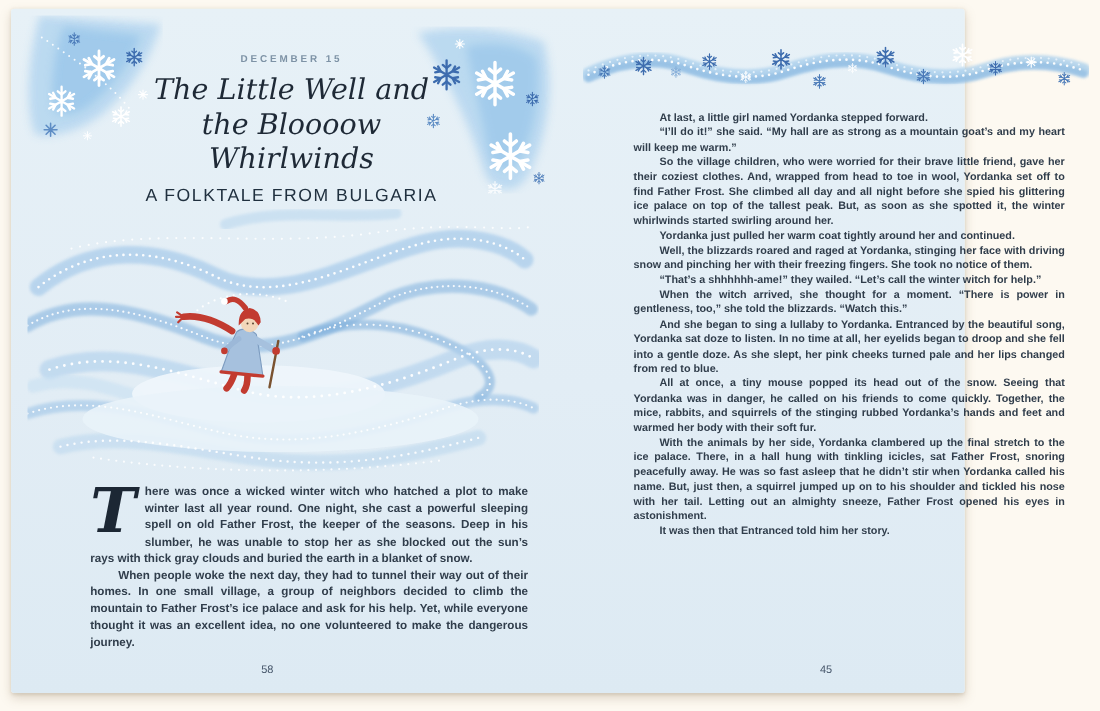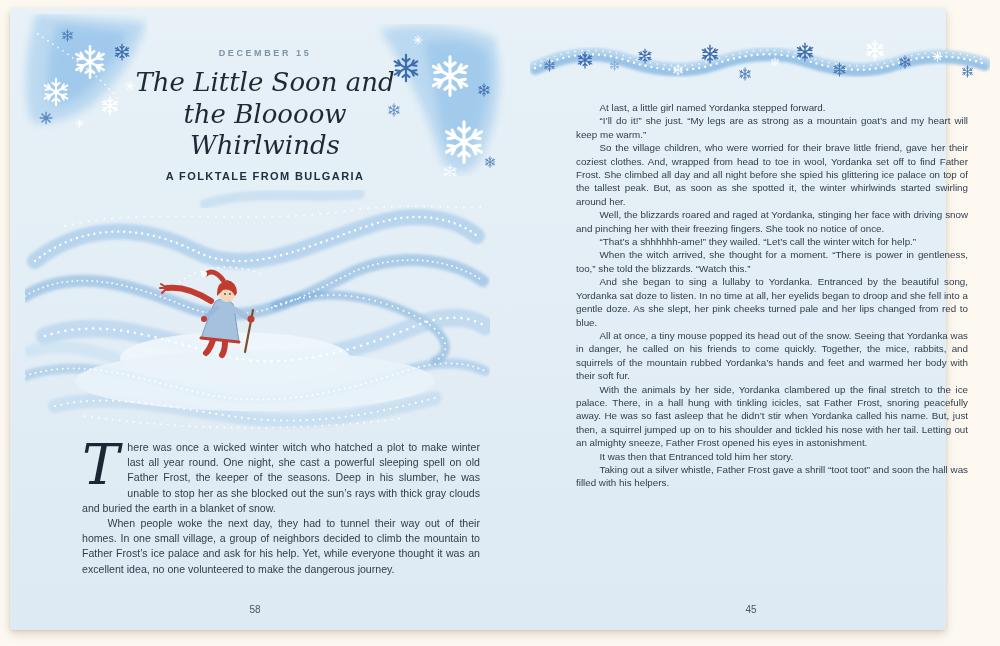--- a/index.html
+++ b/index.html
@@ -3,45 +3,45 @@
 <meta charset="utf-8">
 <style>
   html,body { margin:0; padding:0; }
   body {
     width:1000px; height:646px; overflow:hidden;
     background:#fdf9f1;
     font-family:"Liberation Sans", sans-serif;
     position:relative;
   }
   .spread {
-    position:absolute; left:10px; top:8px; width:936px; height:622px;
+    position:absolute; left:10px; top:8px; width:867px; height:622px;
     background:linear-gradient(180deg,#e7f1f7 0%,#e2edf5 55%,#ddeaf3 100%);
     border-radius:3px;
     box-shadow:0 4px 10px rgba(140,120,90,.28), 0 1px 3px rgba(140,120,90,.18);
   }
   .abs { position:absolute; }
 
   
   .header { left:105px; top:40px; width:300px; text-align:center; }
   .kicker {
     font-size:9px; letter-spacing:2.6px; color:#7e93a6; font-weight:bold;
   }
   .title {
     margin-top:9px;
     font-family:"DejaVu Serif", serif; font-style:italic;
     font-size:26px; line-height:1.22; color:#1e2936;
   }
   .subtitle {
-    margin-top:8px; font-size:11px; font-weight:bold;
+    margin-top:8px; font-size:16px; font-weight:normal;
     letter-spacing:1.4px; color:#20303f;
   }
 
   
   .bodytext { color:#303d4b; text-align:justify; }
-  .bodytext p { margin:0; text-indent:2.4em; }
+  .bodytext p { margin:0; text-indent:2.4em;font-weight:bold; }
   .left-body { left:72px; top:432px; width:398px; font-size:10.6px; line-height:15.2px; }
   .left-body p.first { text-indent:0; }
   .dropcap {
     float:left;
     font-family:"DejaVu Serif", serif; font-style:italic;
     font-size:56px; line-height:44px;
     padding:3px 8px 0 0; color:#1c2734;
   }
   .right-body { left:566px; top:93px; width:392px; font-size:9.8px; line-height:13.4px; }
 
@@ -101,21 +101,21 @@
       <use href="#sf" x="105" y="59" width="14" height="14" color="#3d6cae"></use>
       <use href="#sf" x="15" y="79" width="14" height="14" color="#5d8cc4"></use>
       <use href="#sf" x="112" y="132" width="12" height="12" color="#4a7ab8"></use>
       <use href="#star" x="41" y="11" width="10" height="10" color="#ffffff"></use>
       <use href="#sf" x="70" y="140" width="16" height="16" color="#ffffff" opacity="0.8"></use>
     </svg>
 
     <header class="abs header">
       <div class="kicker">DECEMBER 15</div>
       <div class="title">
-        <div>The Little Soon and</div>
+        <div>The Little Well and</div>
         <div>the Bloooow Whirlwinds</div>
       </div>
       <div class="subtitle">A FOLKTALE FROM BULGARIA</div>
     </header>
 
     <svg class="abs" style="left:15px;top:158px" width="465" height="278" viewBox="0 0 465 278">
       <g stroke-linecap="round" fill="none">
         <path d="M180,38 C230,22 285,34 335,28" stroke="#b8d6ee" stroke-width="10" opacity="0.55" filter="url(#wc2)"></path>
         <path d="M10,95 C60,55 120,60 170,85 C230,115 300,70 360,55 C400,45 435,55 452,70" stroke="#9cc4e8" stroke-width="16" opacity="0.6" filter="url(#wc2)"></path>
         <path d="M0,130 C50,100 110,120 160,140 C220,165 280,130 330,105 C380,85 430,95 458,115" stroke="#7fb0dd" stroke-width="12" opacity="0.55" filter="url(#wc2)"></path>
@@ -159,21 +159,21 @@
       </g>
     </svg>
 
     <div class="abs bodytext left-body">
       <p class="first"><span class="dropcap">T</span><span>here was once a wicked winter witch who hatched a plot to make winter last all year round. One night, she cast a powerful sleeping spell on old Father Frost, the keeper of the seasons. Deep in his slumber, he was unable to stop her as she blocked out the sun’s rays with thick gray clouds and buried the earth in a blanket of snow.</span></p>
       <div>
           <p>When people woke the next day, they had to tunnel their way out of their homes. In one small village, a group of neighbors decided to climb the mountain to Father Frost’s ice palace and ask for his help. Yet, while everyone thought it was an excellent idea, no one volunteered to make the dangerous journey.</p>
         </div>
     </div>
 
-    <div class="abs pagenum" style="left:230px">58</div>
+    <div class="abs pagenum" style="left:218px">58</div>
   </section>
 
   <section>
 
     <svg class="abs" style="left:520px;top:28px" width="460" height="56" viewBox="0 0 460 56">
       <path d="M5,32 C35,18 65,14 95,24 C125,34 155,38 185,28 C215,18 245,14 275,24 C305,34 335,38 365,28 C395,18 425,18 455,28" fill="none" stroke="#a9cfec" stroke-width="13" stroke-linecap="round" opacity="0.8" filter="url(#wc2)"></path>
       <path d="M5,32 C35,18 65,14 95,24 C125,34 155,38 185,28 C215,18 245,14 275,24 C305,34 335,38 365,28 C395,18 425,18 455,28" transform="translate(0,3)" fill="none" stroke="#7fb0dd" stroke-width="7" stroke-linecap="round" opacity="0.5" filter="url(#wc2)"></path>
       <path d="M5,32 C35,18 65,14 95,24 C125,34 155,38 185,28 C215,18 245,14 275,24 C305,34 335,38 365,28 C395,18 425,18 455,28" fill="none" stroke="#ffffff" stroke-width="2.4" stroke-linecap="round" stroke-dasharray="0 6" opacity="0.95"></path>
       <path d="M5,32 C35,18 65,14 95,24 C125,34 155,38 185,28 C215,18 245,14 275,24 C305,34 335,38 365,28 C395,18 425,18 455,28" transform="translate(0,-4)" fill="none" stroke="#e8f3fb" stroke-width="2" stroke-linecap="round" stroke-dasharray="0 7" opacity="0.9"></path>
       <use href="#sf" x="13" y="23" width="13" height="13" color="#4a7ab8"></use>
@@ -187,28 +187,28 @@
       <use href="#sf" x="265" y="6" width="20" height="20" color="#3d6cae"></use>
       <use href="#sf" x="302" y="26" width="15" height="15" color="#4a7ab8"></use>
       <use href="#sf" x="334" y="3" width="22" height="22" color="#ffffff"></use>
       <use href="#sf" x="368" y="19" width="14" height="14" color="#3d6cae"></use>
       <use href="#star" x="402" y="15" width="11" height="11" color="#ffffff"></use>
       <use href="#sf" x="431" y="29" width="13" height="13" color="#4a7ab8"></use>
     </svg>
 
     <div class="abs bodytext right-body">
         <p>At last, a little girl named Yordanka stepped forward.</p>
-        <p>“I’ll do it!” she just. “My legs are as strong as a mountain goat’s and my heart will keep me warm.”</p>
+        <p>“I’ll do it!” she said. “My hall are as strong as a mountain goat’s and my heart will keep me warm.”</p>
         <p>So the village children, who were worried for their brave little friend, gave her their coziest clothes. And, wrapped from head to toe in wool, Yordanka set off to find Father Frost. She climbed all day and all night before she spied his glittering ice palace on top of the tallest peak. But, as soon as she spotted it, the winter whirlwinds started swirling around her.</p>
-        <p>Well, the blizzards roared and raged at Yordanka, stinging her face with driving snow and pinching her with their freezing fingers. She took no notice of once.</p>
+        <p>Yordanka just pulled her warm coat tightly around her and continued.</p>
+        <p>Well, the blizzards roared and raged at Yordanka, stinging her face with driving snow and pinching her with their freezing fingers. She took no notice of them.</p>
         <p>“That’s a shhhhhh-ame!” they wailed. “Let’s call the winter witch for help.”</p>
         <p>When the witch arrived, she thought for a moment. “There is power in gentleness, too,” she told the blizzards. “Watch this.”</p>
         <p>And she began to sing a lullaby to Yordanka. Entranced by the beautiful song, Yordanka sat doze to listen. In no time at all, her eyelids began to droop and she fell into a gentle doze. As she slept, her pink cheeks turned pale and her lips changed from red to blue.</p>
-        <p>All at once, a tiny mouse popped its head out of the snow. Seeing that Yordanka was in danger, he called on his friends to come quickly. Together, the mice, rabbits, and squirrels of the mountain rubbed Yordanka’s hands and feet and warmed her body with their soft fur.</p>
+        <p>All at once, a tiny mouse popped its head out of the snow. Seeing that Yordanka was in danger, he called on his friends to come quickly. Together, the mice, rabbits, and squirrels of the stinging rubbed Yordanka’s hands and feet and warmed her body with their soft fur.</p>
         <p>With the animals by her side, Yordanka clambered up the final stretch to the ice palace. There, in a hall hung with tinkling icicles, sat Father Frost, snoring peacefully away. He was so fast asleep that he didn’t stir when Yordanka called his name. But, just then, a squirrel jumped up on to his shoulder and tickled his nose with her tail. Letting out an almighty sneeze, Father Frost opened his eyes in astonishment.</p>
         <p>It was then that Entranced told him her story.</p>
-        <p>Taking out a silver whistle, Father Frost gave a shrill “toot toot” and soon the hall was filled with his helpers.</p>
       </div>
 
     <div class="abs pagenum" style="left:726px">45</div>
   </section>
 
 </div>
 
 </body></html>

